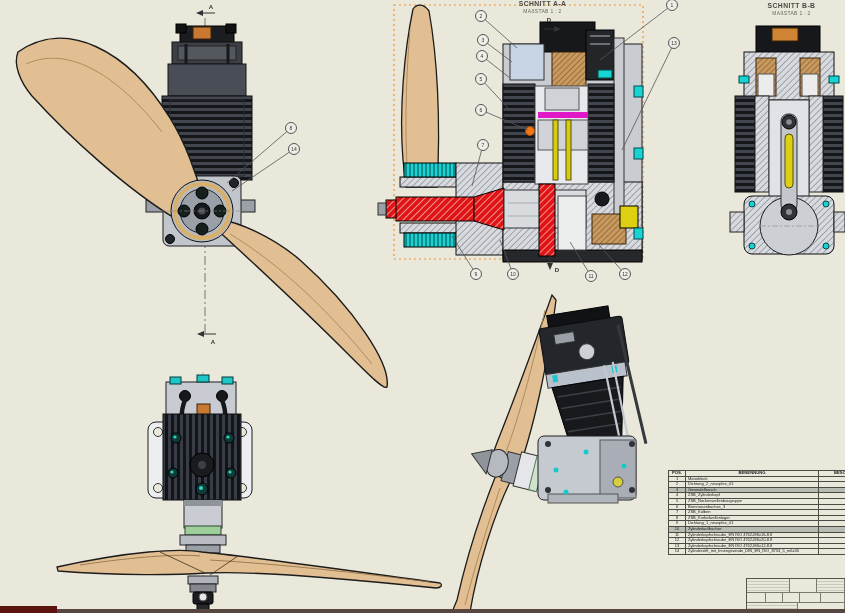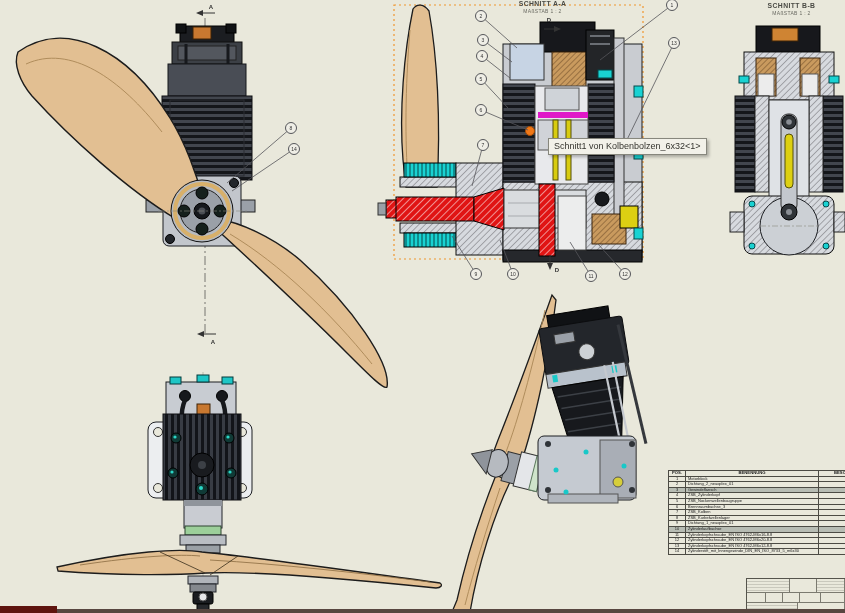--- a/index.html
+++ b/index.html
@@ -373,21 +373,20 @@
 
 <div class="abs vtitle" style="left:495px;top:0;width:95px">
   <span>SCHNITT A-A</span><br>
   <span class="vscale">MAßSTAB 1 : 2</span>
 </div>
 <div class="abs vtitle" style="left:744px;top:2px;width:95px">
   <span>SCHNITT B-B</span><br>
   <span class="vscale">MAßSTAB 1 : 2</span>
 </div>
 
-<div class="abs tooltip">Schnitt1 von Kolbenbolzen_6x32&lt;1&gt;</div>
 
 <table class="bom abs">
   <tbody>
         <tr class="h">
     <td class="pos">POS.</td>
     <td class="nm">BENENNUNG</td>
     <td class="ds">BESCHREIBUNG</td>
   </tr>
   <tr>
           <td class="pos">1</td>

